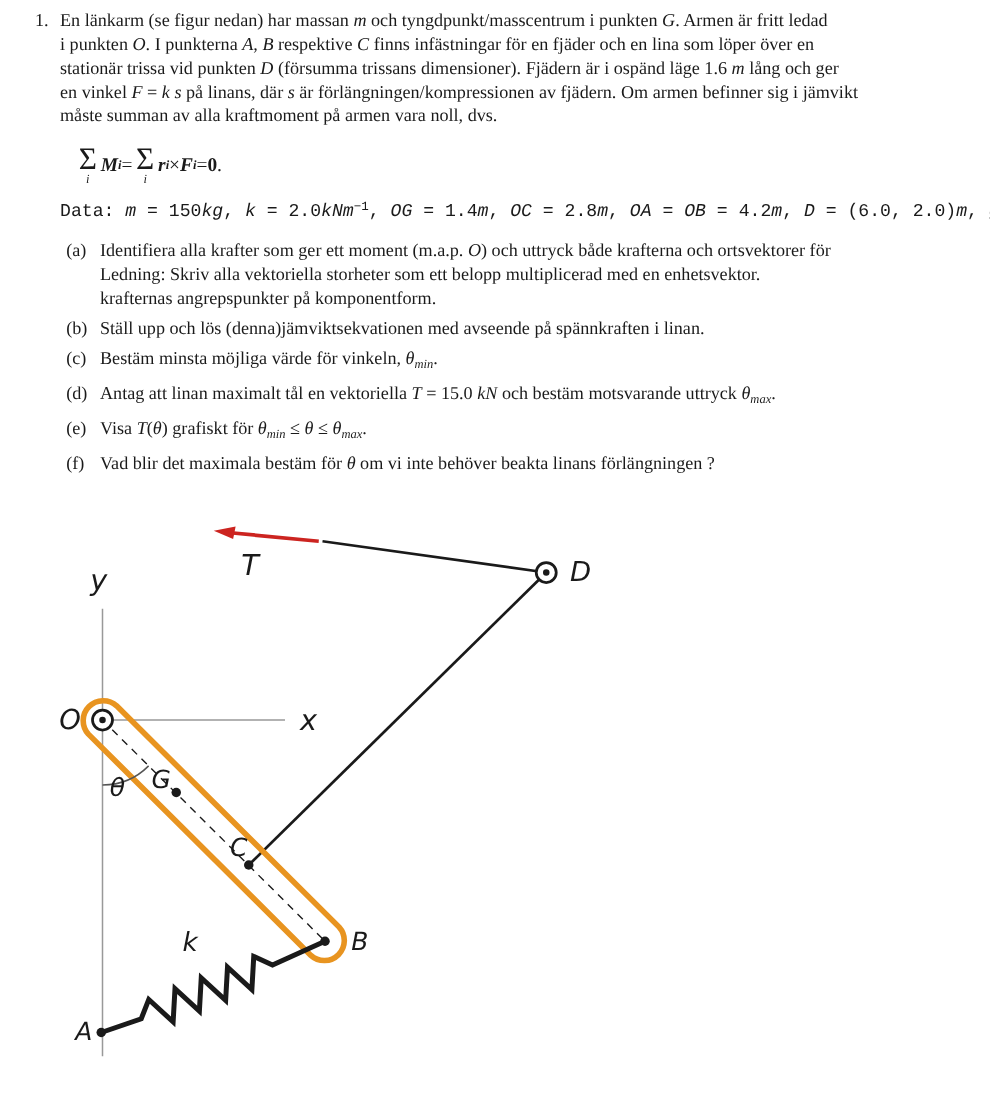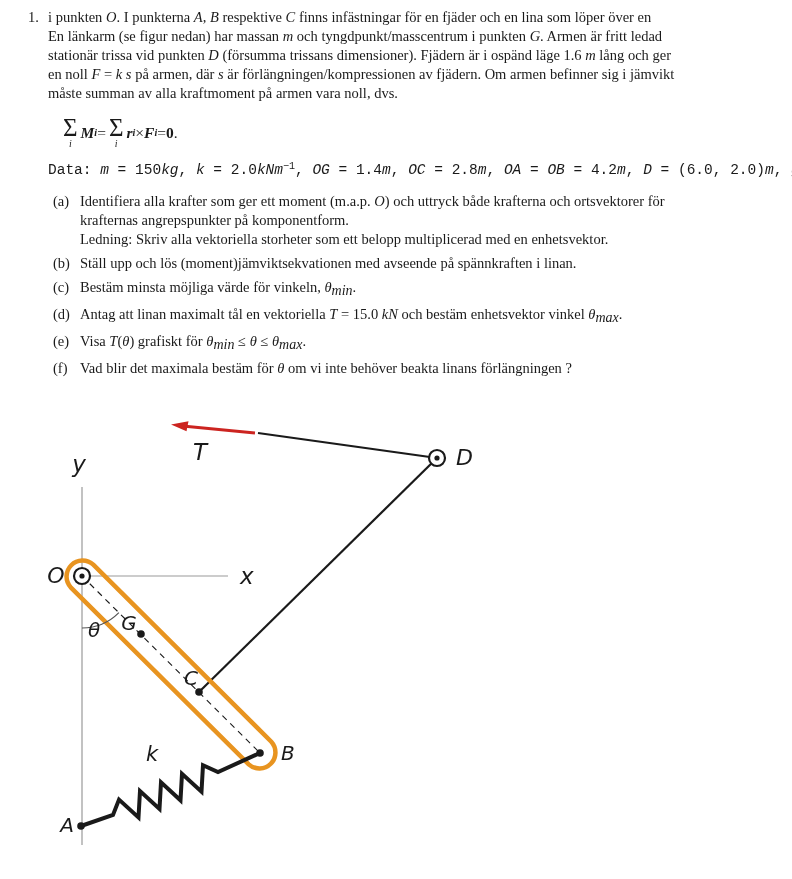--- a/index.html
+++ b/index.html
@@ -15,42 +15,42 @@
   .equation{margin:9px 0 5px 60px;display:flex;align-items:center;font-size:15.5px;height:40px;}
   .dataline{margin:1px 24px 0 48px;font-family:Liberation Mono, monospace;}
   .items{margin:12px 24px 0 80px;}
   .item{position:relative;margin-top:5px;}
   .ilabel{position:absolute;left:-27px;top:0;}
   .seg-r{font-style:normal;}
   .seg-i{font-style:italic;}
   .seg-b{font-weight:bold;}
   .seg-bi{font-style:italic;font-weight:bold;}
   .seg-sup{font-size:10px;vertical-align:5px;}
-  .seg-isub{font-style:italic;font-size:14px;vertical-align:-3px;}
+  .seg-isub{font-style:italic;font-size:10px;vertical-align:-3px;}
   .seg-bsub{font-style:italic;font-weight:bold;font-size:10px;vertical-align:-3px;}
   .sum{display:inline-flex;flex-direction:column;align-items:center;line-height:1;margin:0 3px;vertical-align:middle;}
   .sigma{font-size:25px;}
   .sumsub{font-size:10px;font-style:italic;margin-top:-1px;}
   .figure{position:absolute;left:0;top:400px;}
   .figlabel{
     font-family:"DejaVu Sans","Liberation Sans",sans-serif;
     font-style:italic;fill:#1a1a1a;
   }
 </style>
 </head>
 <body>
 
 <div class="problem">
 
   <div class="intro">
     <span class="pnum">1.</span>
+    <div class="tline"><span class="seg-r">En länkarm (se figur nedan) har massan </span><span class="seg-i">m</span><span class="seg-r"> och tyngdpunkt/masscentrum i punkten </span><span class="seg-i">G</span><span class="seg-r">. Armen är fritt ledad</span></div>
     <div class="tline"><span class="seg-r">i punkten </span><span class="seg-i">O</span><span class="seg-r">. I punkterna </span><span class="seg-i">A</span><span class="seg-r">, </span><span class="seg-i">B</span><span class="seg-r"> respektive </span><span class="seg-i">C</span><span class="seg-r"> finns infästningar för en fjäder och en lina som löper över en</span></div>
-    <div class="tline"><span class="seg-r">En länkarm (se figur nedan) har massan </span><span class="seg-i">m</span><span class="seg-r"> och tyngdpunkt/masscentrum i punkten </span><span class="seg-i">G</span><span class="seg-r">. Armen är fritt ledad</span></div>
     <div class="tline"><span class="seg-r">stationär trissa vid punkten </span><span class="seg-i">D</span><span class="seg-r"> (försumma trissans dimensioner). Fjädern är i ospänd läge 1.6 </span><span class="seg-i">m</span><span class="seg-r"> lång och ger</span></div>
-    <div class="tline"><span class="seg-r">en noll </span><span class="seg-i">F</span><span class="seg-r"> = </span><span class="seg-i">k s</span><span class="seg-r"> på armen, där </span><span class="seg-i">s</span><span class="seg-r"> är förlängningen/kompressionen av fjädern. Om armen befinner sig i jämvikt</span></div>
+    <div class="tline"><span class="seg-r">en vinkel </span><span class="seg-i">F</span><span class="seg-r"> = </span><span class="seg-i">k s</span><span class="seg-r"> på linans, där </span><span class="seg-i">s</span><span class="seg-r"> är förlängningen/kompressionen av fjädern. Om armen befinner sig i jämvikt</span></div>
     <div class="tline"><span class="seg-r">måste summan av alla kraftmoment på armen vara noll, dvs.</span></div>
   </div>
 
   <div class="equation">
       <span class="sum">
         <span class="sigma">Σ</span>
         <span class="sumsub">i</span>
       </span>
       <span class="seg-bi">M</span>
       <span class="seg-bsub">i</span>
@@ -68,34 +68,34 @@
       <span class="seg-b">0</span>
       <span class="seg-r">.</span>
     </div>
 
   <div class="dataline tline"><span class="seg-r">Data: </span><span class="seg-i">m</span><span class="seg-r"> = 150</span><span class="seg-i">kg</span><span class="seg-r">, </span><span class="seg-i">k</span><span class="seg-r"> = 2.0</span><span class="seg-i">kNm</span><span class="seg-sup">−1</span><span class="seg-r">, </span><span class="seg-i">OG</span><span class="seg-r"> = 1.4</span><span class="seg-i">m</span><span class="seg-r">, </span><span class="seg-i">OC</span><span class="seg-r"> = 2.8</span><span class="seg-i">m</span><span class="seg-r">, </span><span class="seg-i">OA</span><span class="seg-r"> = </span><span class="seg-i">OB</span><span class="seg-r"> = 4.2</span><span class="seg-i">m</span><span class="seg-r">, </span><span class="seg-i">D</span><span class="seg-r"> = (6.0, 2.0)</span><span class="seg-i">m</span><span class="seg-r">, </span><span class="seg-i">g</span><span class="seg-r"> = 9.8</span><span class="seg-i">ms</span><span class="seg-sup">−2</span><span class="seg-r">.</span></div>
 
   <div class="items">
     <div class="item">
       <span class="ilabel">(a)</span>
       <div class="tline"><span class="seg-r">Identifiera alla krafter som ger ett moment (m.a.p. </span><span class="seg-i">O</span><span class="seg-r">) och uttryck både krafterna och ortsvektorer för</span></div>
+      <div class="tline"><span class="seg-r">Ledning: Skriv alla vektoriella storheter som ett belopp multiplicerad med en enhetsvektor.</span></div>
       <div class="tline"><span class="seg-r">krafternas angrepspunkter på komponentform.</span></div>
-      <div class="tline"><span class="seg-r">Ledning: Skriv alla vektoriella storheter som ett belopp multiplicerad med en enhetsvektor.</span></div>
     </div>
     <div class="item">
       <span class="ilabel">(b)</span>
-      <div class="tline"><span class="seg-r">Ställ upp och lös (moment)jämviktsekvationen med avseende på spännkraften i linan.</span></div>
+      <div class="tline"><span class="seg-r">Ställ upp och lös (denna)jämviktsekvationen med avseende på spännkraften i linan.</span></div>
     </div>
     <div class="item">
       <span class="ilabel">(c)</span>
       <div class="tline"><span class="seg-r">Bestäm minsta möjliga värde för vinkeln, </span><span class="seg-i">θ</span><span class="seg-isub">min</span><span class="seg-r">.</span></div>
     </div>
     <div class="item">
       <span class="ilabel">(d)</span>
-      <div class="tline"><span class="seg-r">Antag att linan maximalt tål en vektoriella </span><span class="seg-i">T</span><span class="seg-r"> = 15.0 </span><span class="seg-i">kN</span><span class="seg-r"> och bestäm enhetsvektor vinkel </span><span class="seg-i">θ</span><span class="seg-isub">max</span><span class="seg-r">.</span></div>
+      <div class="tline"><span class="seg-r">Antag att linan maximalt tål en vektoriella </span><span class="seg-i">T</span><span class="seg-r"> = 15.0 </span><span class="seg-i">kN</span><span class="seg-r"> och bestäm motsvarande uttryck </span><span class="seg-i">θ</span><span class="seg-isub">max</span><span class="seg-r">.</span></div>
     </div>
     <div class="item">
       <span class="ilabel">(e)</span>
       <div class="tline"><span class="seg-r">Visa </span><span class="seg-i">T</span><span class="seg-r">(</span><span class="seg-i">θ</span><span class="seg-r">) grafiskt för </span><span class="seg-i">θ</span><span class="seg-isub">min</span><span class="seg-r"> ≤ </span><span class="seg-i">θ</span><span class="seg-r"> ≤ </span><span class="seg-i">θ</span><span class="seg-isub">max</span><span class="seg-r">.</span></div>
     </div>
     <div class="item">
       <span class="ilabel">(f)</span>
       <div class="tline"><span class="seg-r">Vad blir det maximala bestäm för </span><span class="seg-i">θ</span><span class="seg-r"> om vi inte behöver beakta linans förlängningen ?</span></div>
     </div>
   </div>

